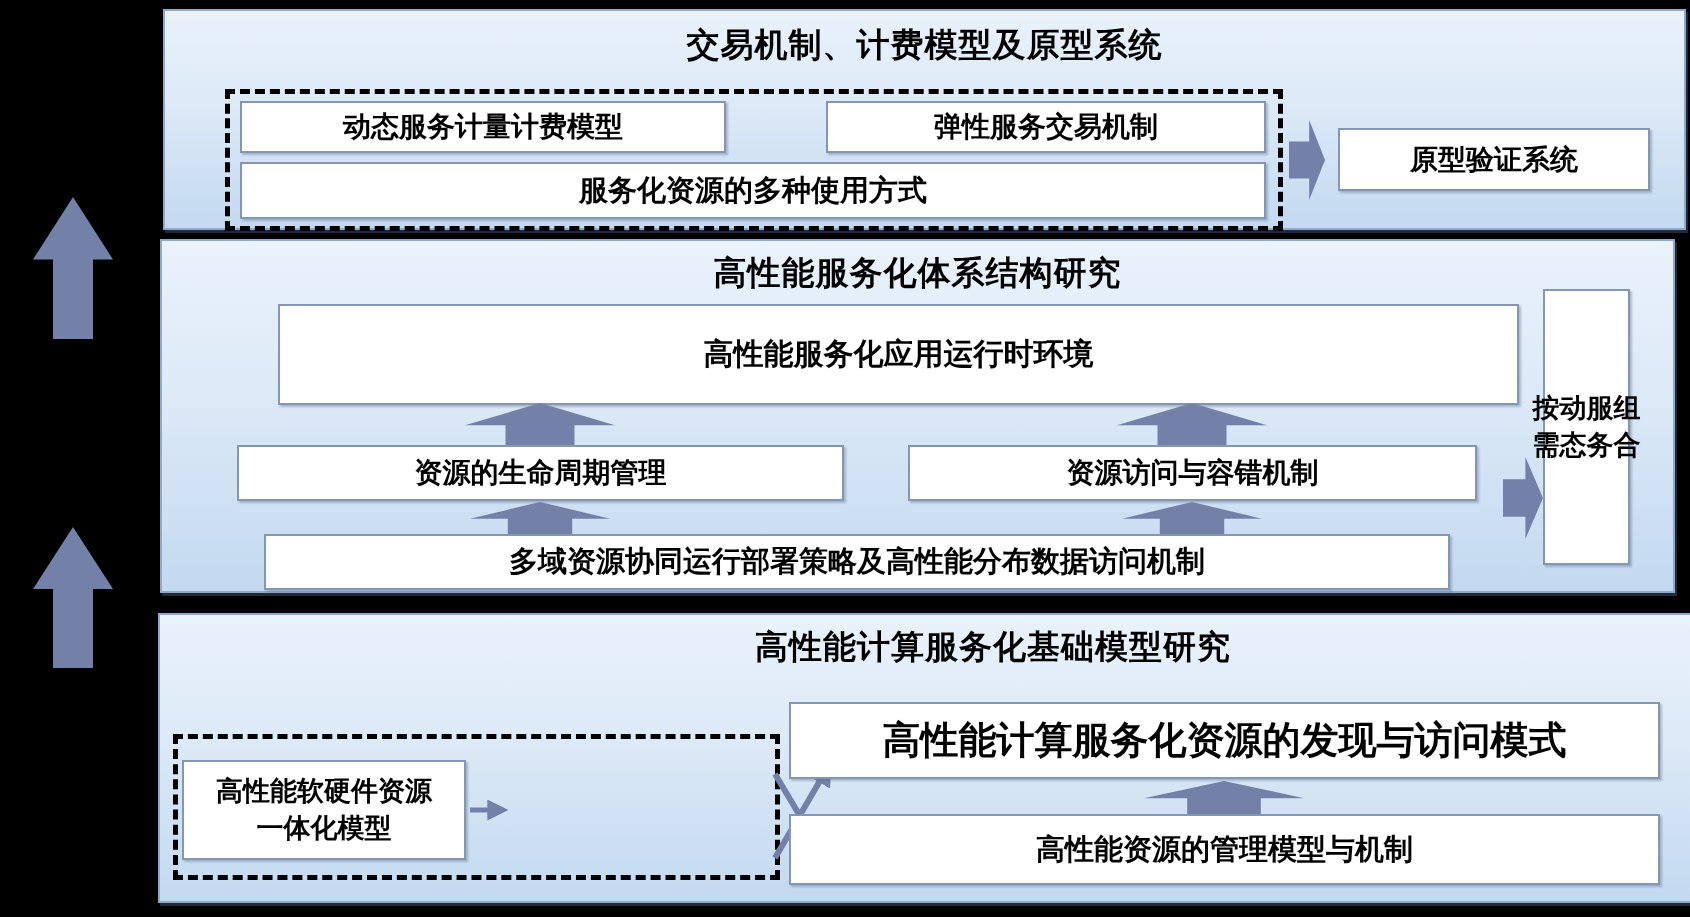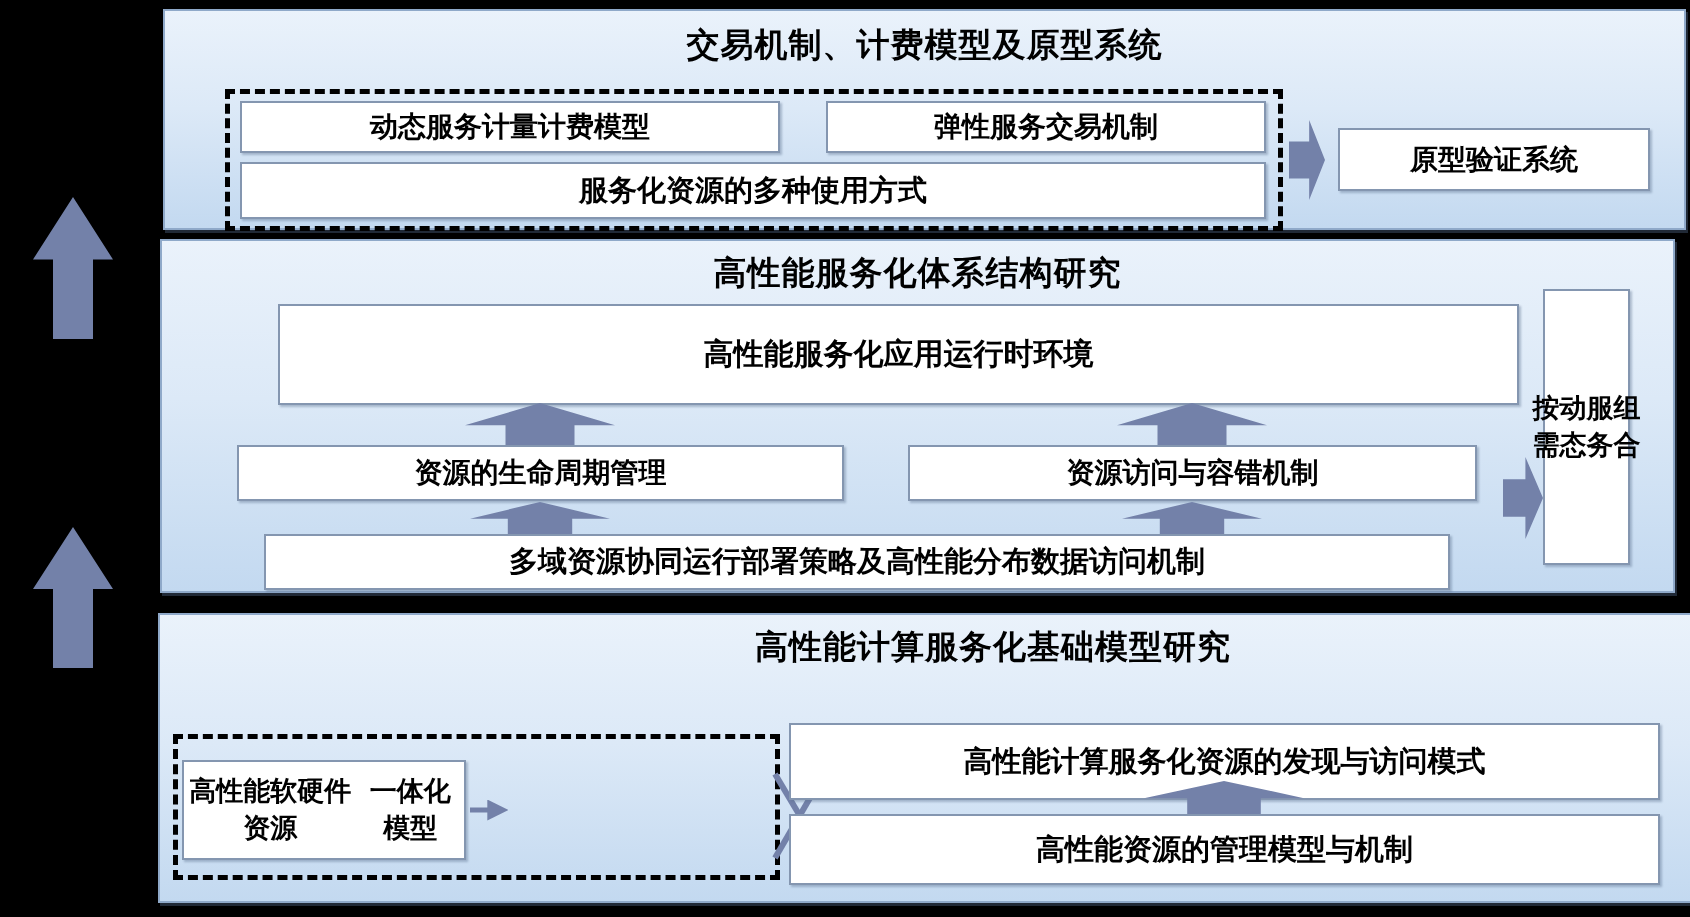--- a/index.html
+++ b/index.html
@@ -57,21 +57,21 @@
   }
   .right-arrow{
     position:absolute;background:var(--arrow-fill);
     clip-path:polygon(0% 27%,56% 27%,56% 0%,100% 50%,56% 100%,56% 73%,0% 73%);
   }
   .flow-arrow{
     position:absolute;background:var(--arrow-fill);
     clip-path:polygon(50% 0%,100% 44%,75% 44%,75% 100%,25% 100%,25% 44%,0% 44%);
   }
   .vlines{flex-direction:row;line-height:37px;font-size:27px;}
-  .two-line{flex-direction:row;line-height:37px;font-size:27px;}
+  .two-line{flex-direction:column;line-height:37px;font-size:27px;}
   svg{position:absolute;overflow:visible;}
 </style>
 </head>
 <body>
 
 <div id="stage">
 
   <svg width="0" height="0" aria-hidden="true">
     <defs>
       <marker id="ah" viewBox="0 0 10 10" refX="7" refY="5" markerWidth="4.2" markerHeight="4.2" orient="auto">
@@ -80,21 +80,21 @@
     </defs>
   </svg>
 
   <div class="flow-arrow" style="left:33px;top:197px;width:80px;height:142px;"></div>
   <div class="flow-arrow" style="left:33px;top:527px;width:80px;height:141px;"></div>
 
   <div class="panel" style="left:163px;top:9px;width:1523px;height:221px;">
     <div class="ptitle" style="top:12px;">交易机制、计费模型及原型系统</div>
 
     <div class="dashed" style="left:60px;top:78px;width:1058px;height:142px;">
-      <div class="wbox" style="left:10px;top:7px;width:540px;height:52px;font-size:28px;">动态服务计量计费模型</div>
+      <div class="wbox" style="left:10px;top:7px;width:486px;height:52px;font-size:28px;">动态服务计量计费模型</div>
       <div class="wbox" style="left:10px;top:68px;width:1026px;height:57px;font-size:29px;">服务化资源的多种使用方式</div>
       <div class="wbox" style="left:596px;top:7px;width:440px;height:52px;font-size:28px;">弹性服务交易机制</div>
     </div>
 
     <div class="right-arrow" style="left:1124px;top:109px;width:36px;height:80px;"></div>
 
     <div class="wbox" style="left:1173px;top:117px;width:312px;height:63px;font-size:28px;">原型验证系统</div>
   </div>
 
   <div class="panel" style="left:160px;top:239px;width:1515px;height:354px;padding-left:28px;">
@@ -136,20 +136,20 @@
     <svg style="left:308px;top:179px;" width="44" height="32" viewBox="0 0 44 32">
       <line x1="2" y1="16" x2="34" y2="16" stroke="#7381a9" stroke-width="5" marker-end="url(#ah)"></line>
     </svg>
 
 
     <svg style="left:610px;top:125px;" width="74" height="150" viewBox="0 0 74 150">
       <line x1="5" y1="118" x2="58" y2="27" stroke="#7381a9" stroke-width="6" marker-end="url(#ah)"></line>
       <line x1="5" y1="34" x2="58" y2="123" stroke="#7381a9" stroke-width="6" marker-end="url(#ah)"></line>
     </svg>
 
-    <div class="wbox" style="left:629px;top:87px;width:871px;height:77px;font-size:29px;margin-top:21px;">高性能计算服务化资源的发现与访问模式</div>
+    <div class="wbox" style="left:629px;top:87px;width:871px;height:77px;font-size:38px;">高性能计算服务化资源的发现与访问模式</div>
 
     <div class="up-arrow" style="left:984px;top:166px;width:160px;height:33px;"></div>
 
     <div class="wbox" style="left:629px;top:199px;width:871px;height:71px;font-size:29px;">高性能资源的管理模型与机制</div>
   </div>
 
 </div>
 
 </body></html>

